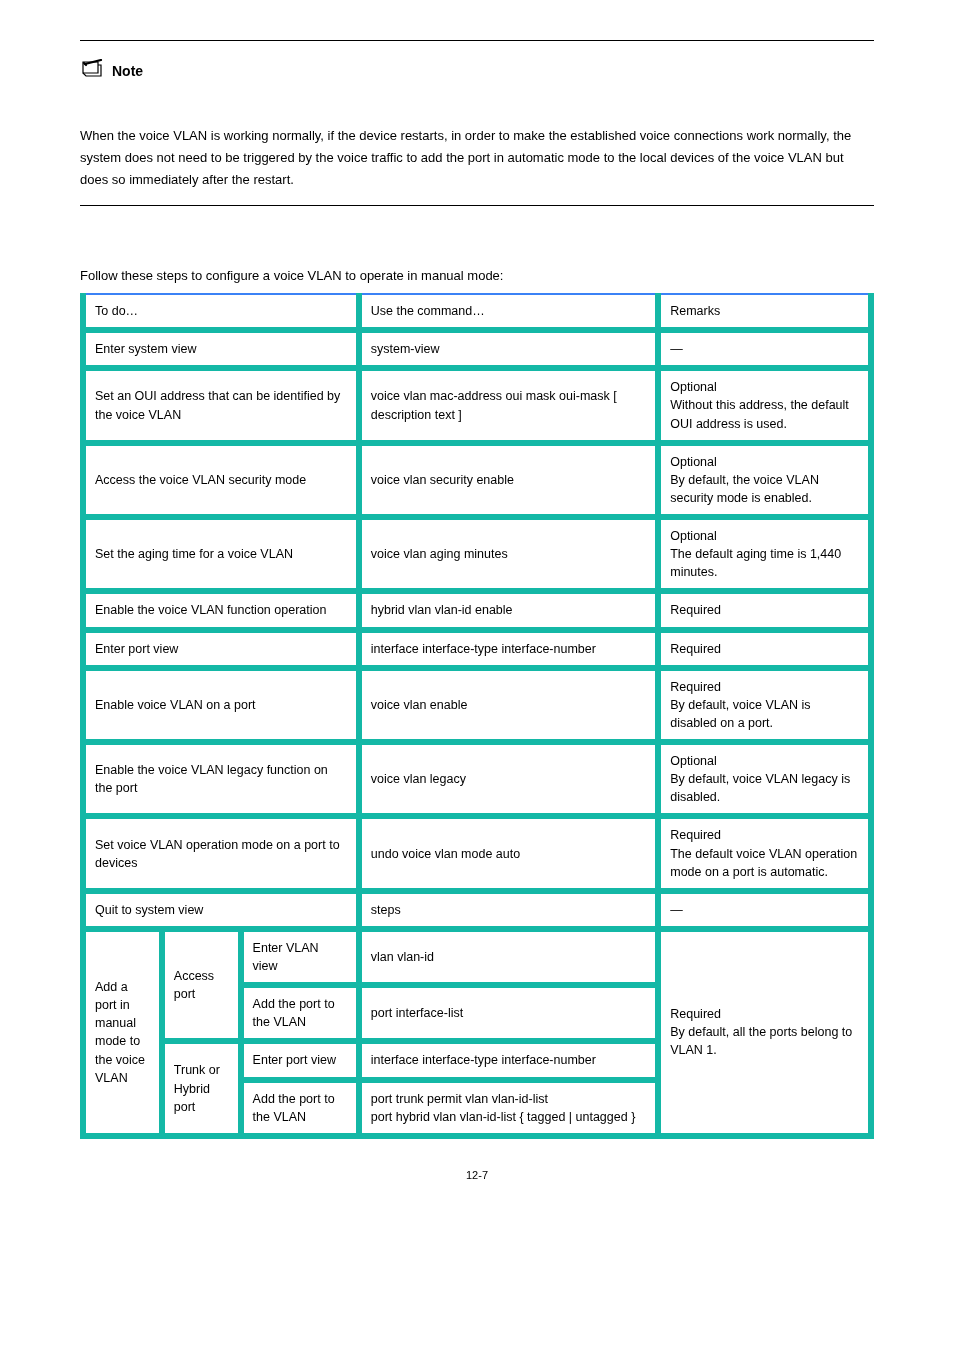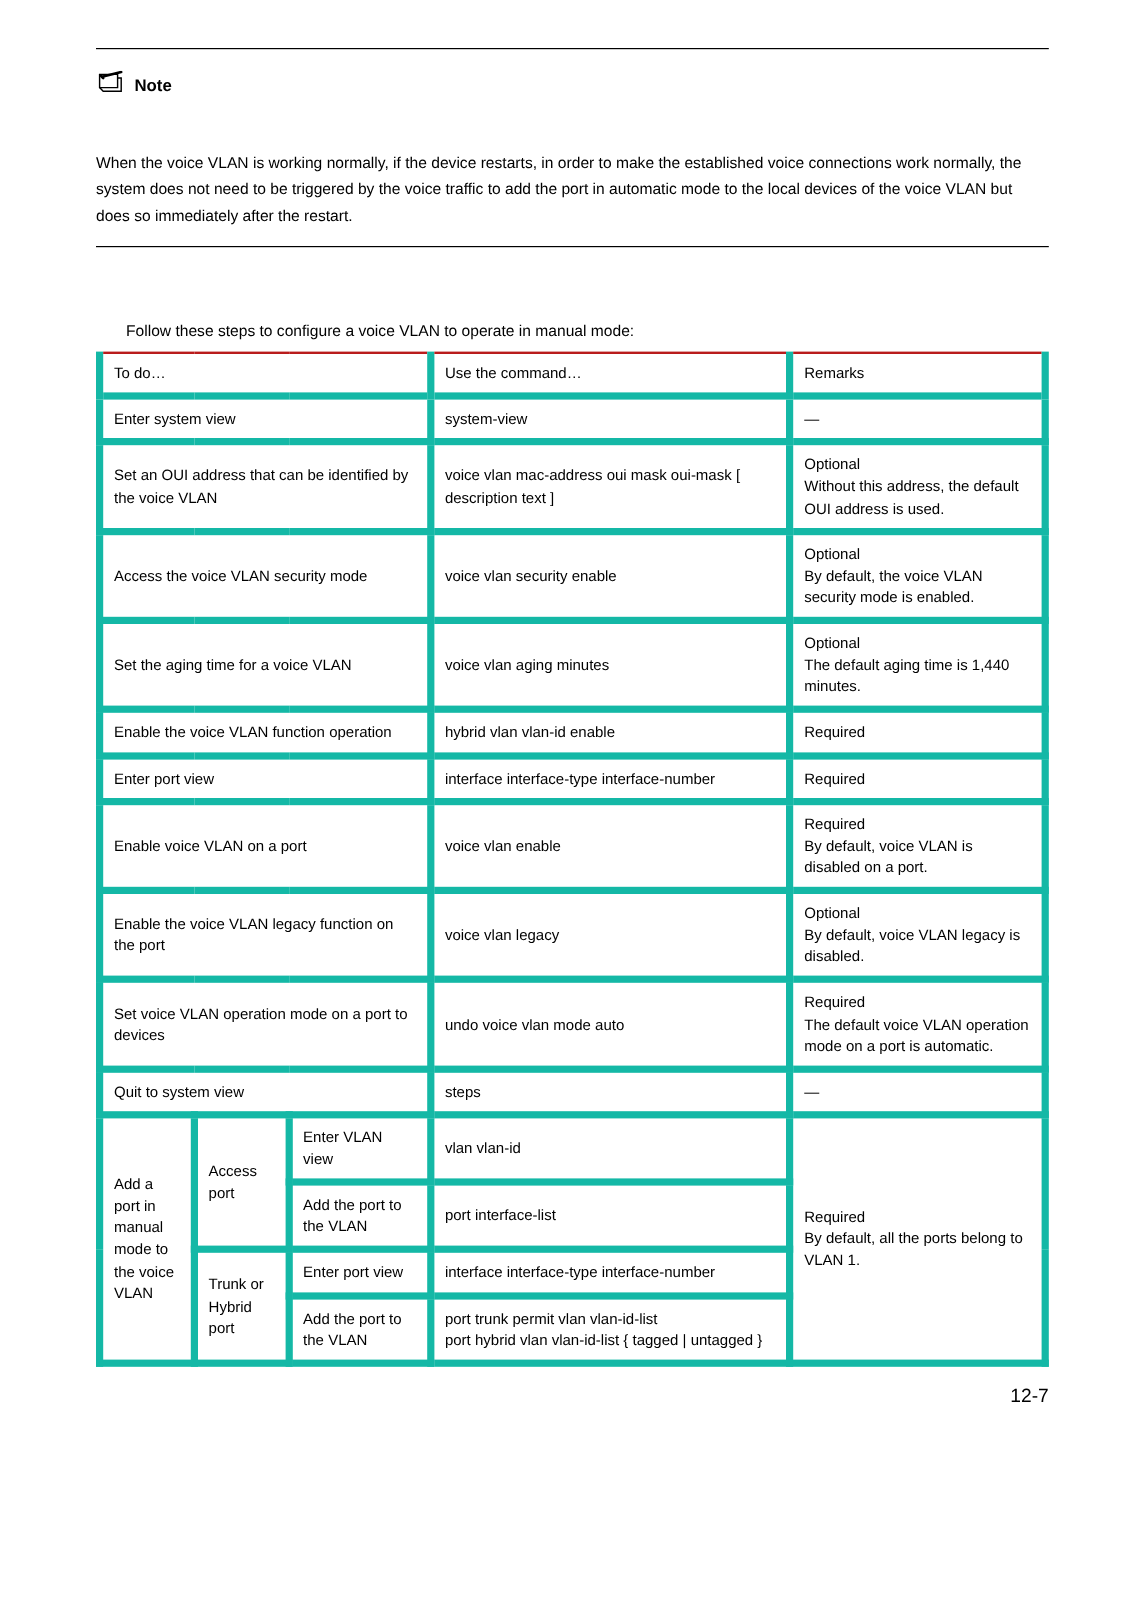--- a/index.html
+++ b/index.html
@@ -34,42 +34,41 @@
     margin-bottom: 14px;
     margin-top: 46px;
   }
   .bottom-rule {
     border-top: 1px solid #000;
     margin-bottom: 60px;
   }
   .caption {
     margin-bottom: 6px;
     line-height: 1.6;
-    margin-left: 25px;
   }
   table {
     border-collapse: collapse;
     width: 100%;
     table-layout: fixed;
   }
   td {
     border: 6px solid #14b8a6;
     padding: 7px 9px;
     vertical-align: middle;
     line-height: 1.45;
     font-size: 12.5px;
   }
   tr.header-row td {
-    border-top: 2px solid #b91c1c;
+    border-top: 2px solid #3b82f6;
     border-bottom: 2px solid #888;
   }
   .page-num {
-    text-align: right;
-    margin-top: 16px;
-    font-size: 16px;
+    text-align: center;
+    margin-top: 30px;
+    font-size: 11px;
   }
   col.c1 { width: 10%; }
   col.c2 { width: 10%; }
   col.c3 { width: 15%; }
   col.c4 { width: 38%; }
   col.c5 { width: 27%; }
 </style>
 </head>
 <body>
 

